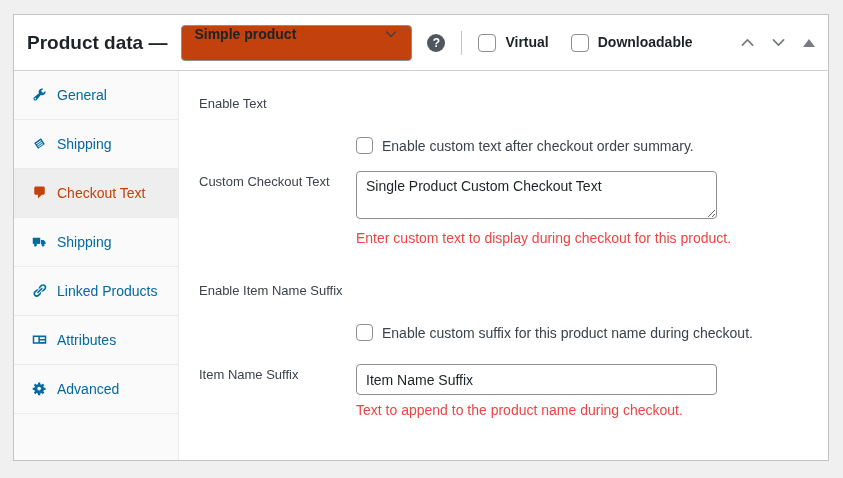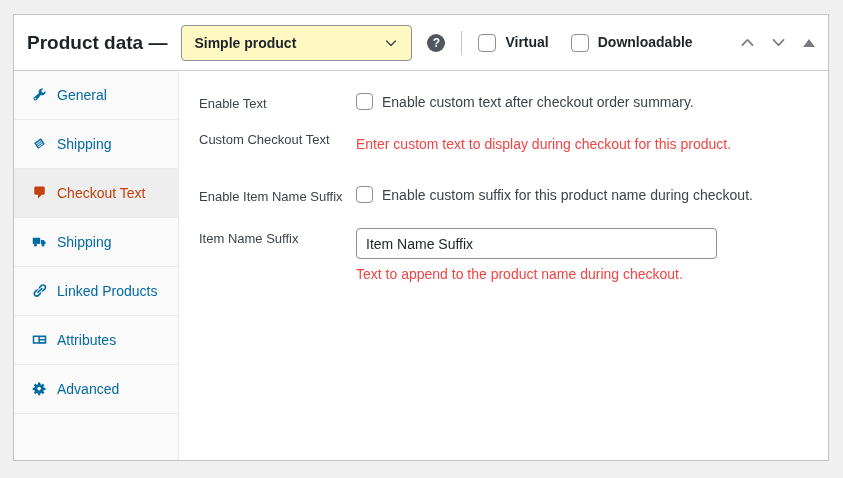--- a/index.html
+++ b/index.html
@@ -24,22 +24,22 @@
     display:flex; align-items:center;
     padding:0 13px;
     border-bottom:1px solid #ccd0d4;
     background:#fff;
   }
   .mb-title { font-size:19px; font-weight:700; color:#1d2327; white-space:nowrap; }
   .type-select {
     margin-left:14px;
     width:231px; height:36px;
     border:1px solid #8c8f94; border-radius:4px;
-    background:#fef9c3;
-    display:flex; align-items:center; justify-content:space-between;
+    background:#c2410c;
+    display:flex; justify-content:space-between;
     padding:0 12px;
     font-size:14px; font-weight:700; color:#1d2327;
     cursor:pointer;
   }
   .help-tip {
     margin-left:15px;
     width:18px; height:18px; border-radius:50%;
     background:#50575e; color:#fff;
     font-size:12px; font-weight:700;
     display:flex; align-items:center; justify-content:center;
@@ -84,21 +84,21 @@
   .tab .ticon svg { display:block; width:15px; height:15px; }
   
   .panel { flex:1; padding:22px 20px 20px 20px; background:#fff; overflow:hidden; }
   .form-row { display:flex; align-items:flex-start; }
   .flabel {
     width:157px; flex-shrink:0;
     font-size:13px; color:#3c434a;
     padding-top:2px; line-height:17px;
   }
   .fcontrol { flex:1; min-width:0; }
-  .cb-row { display:flex; align-items:center; }
+  .cb-row { display:flex; align-items:center;margin-top:44px; }
   .form-checkbox {
     width:17px; height:17px;
     border:1px solid #8c8f94; border-radius:4px;
     background:#fff; flex-shrink:0; margin-right:9px;
     cursor:pointer;
   }
   .cb-text { font-size:14px; color:#3c434a; }
   textarea.winput {
     width:361px; height:48px;
     border:1px solid #8c8f94; border-radius:4px;
@@ -240,20 +240,21 @@
         <div class="flabel">Enable Text</div>
         <div class="fcontrol cb-row">
           <span class="form-checkbox"></span>
           <span class="cb-text">Enable custom text after checkout order summary.</span>
         </div>
       </div>
 
       <div class="form-row mt-row2">
         <div class="flabel">Custom Checkout Text</div>
         <div class="fcontrol">
+          <textarea class="winput" spellcheck="false" style="">Single Product Custom Checkout Text</textarea>
           <div class="desc">Enter custom text to display during checkout for this product.</div>
         </div>
       </div>
 
       <div class="form-row mt-row3">
         <div class="flabel">Enable Item Name Suffix</div>
         <div class="fcontrol cb-row">
           <span class="form-checkbox"></span>
           <span class="cb-text">Enable custom suffix for this product name during checkout.</span>
         </div>

